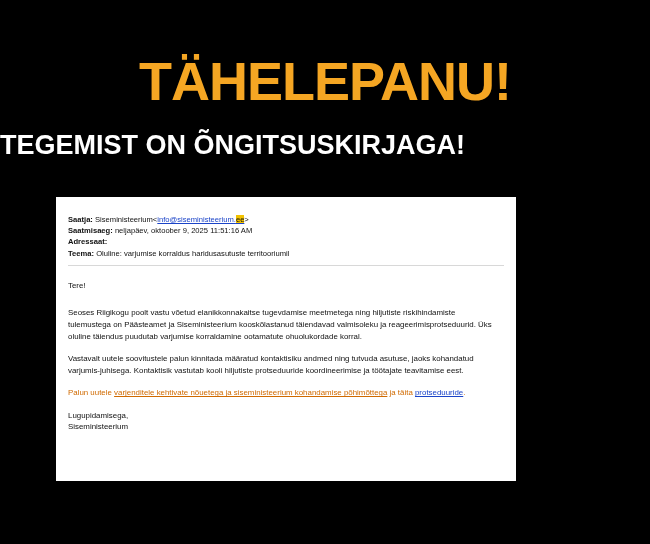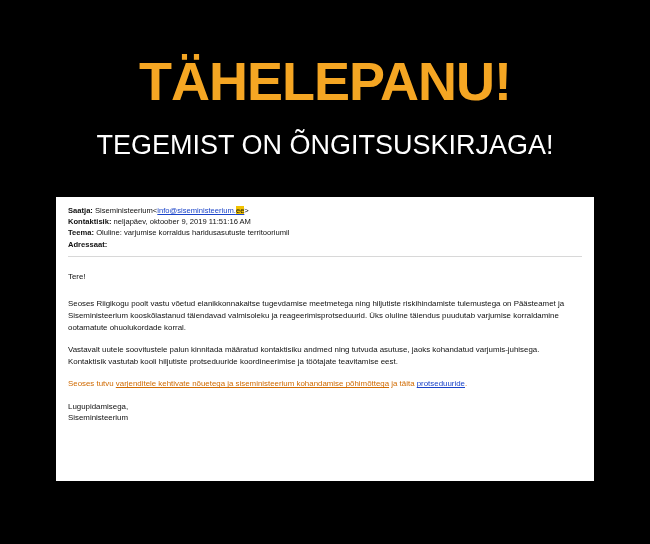--- a/index.html
+++ b/index.html
@@ -31,37 +31,36 @@
     font-size: 54px;
     letter-spacing: -1px;
     line-height: 58px;
     white-space: nowrap;
   }
   .subheadline {
     position: absolute;
     top: 129px;
     left: 0;
     width: 650px;
-    text-align: center;
     color: #FFFFFF;
     font-family: "Liberation Sans", sans-serif;
-    font-weight: normal;
+    font-weight: bold;
     font-size: 27px;
     line-height: 32px;
     white-space: nowrap;
   }
   .email-card {
     position: absolute;
     left: 56px;
     top: 197px;
-    width: 538px;
+    width: 460px;
     height: 284px;
     background: #FFFFFF;
     box-sizing: border-box;
-    padding: 8px 12px 10px 12px;
+    padding: 17px 12px 10px 12px;
     overflow: hidden;
   }
   .hdr {
     font-family: "Liberation Sans", sans-serif;
     font-size: 7.6px;
     line-height: 11.2px;
     color: #111111;
   }
   .hdr .lbl {
     font-weight: bold;
@@ -120,41 +119,41 @@
   <div class="subheadline">TEGEMIST ON ÕNGITSUSKIRJAGA!</div>
 
   <div class="email-card">
 
     <div class="hdr">
       <span class="lbl">Saatja:</span>
       <span>Siseministeerium</span><span>&lt;</span><a class="link" href="#"><span>info@siseministeerium.</span><span class="hl-yellow">ee</span></a><span>&gt;</span>
     </div>
 
     <div class="hdr">
-      <span class="lbl">Kontaktisik:</span>
-      <span>neljapäev, oktoober 9, 2019 11:51:16 AM</span>
+      <span class="lbl">Saatmisaeg:</span>
+      <span>neljapäev, oktoober 9, 2025 11:51:16 AM</span>
+    </div>
+
+    <div class="hdr">
+      <span class="lbl">Adressaat:</span>
+      <span></span>
     </div>
 
     <div class="hdr">
       <span class="lbl">Teema:</span>
       <span>Oluline: varjumise korraldus haridusasutuste territooriumil</span>
-    </div>
-
-    <div class="hdr">
-      <span class="lbl">Adressaat:</span>
-      <span></span>
     </div>
 
     <hr class="divider">
 
     <div class="body-text">
       <p class="p-greeting">Tere!</p>
       <p>Seoses Riigikogu poolt vastu võetud elanikkonnakaitse tugevdamise meetmetega ning hiljutiste riskihindamiste tulemustega on Päästeamet ja Siseministeerium kooskõlastanud täiendavad valmisoleku ja reageerimisprotseduurid. Üks oluline täiendus puudutab varjumise korraldamine ootamatute ohuolukordade korral.</p>
       <p>Vastavalt uutele soovitustele palun kinnitada määratud kontaktisiku andmed ning tutvuda asutuse, jaoks kohandatud varjumis-juhisega. Kontaktisik vastutab kooli hiljutiste protseduuride koordineerimise ja töötajate teavitamise eest.</p>
-      <p class="p-link"><span>Seoses tutvu </span><a href="#">varjenditele kehtivate nõuetega ja siseministeerium kohandamise põhimõttega</a><span> ja täita </span><a class="blue" href="#">protseduuride</a><span>.</span></p>
+      <p class="p-link"><span>Palun uutele </span><a href="#">varjenditele kehtivate nõuetega ja siseministeerium kohandamise põhimõttega</a><span> ja täita </span><a class="blue" href="#">protseduuride</a><span>.</span></p>
 
       <div class="sig">
         <div>Lugupidamisega,</div>
         <div>Siseministeerium</div>
       </div>
     </div>
 
   </div>
 </div>
 

